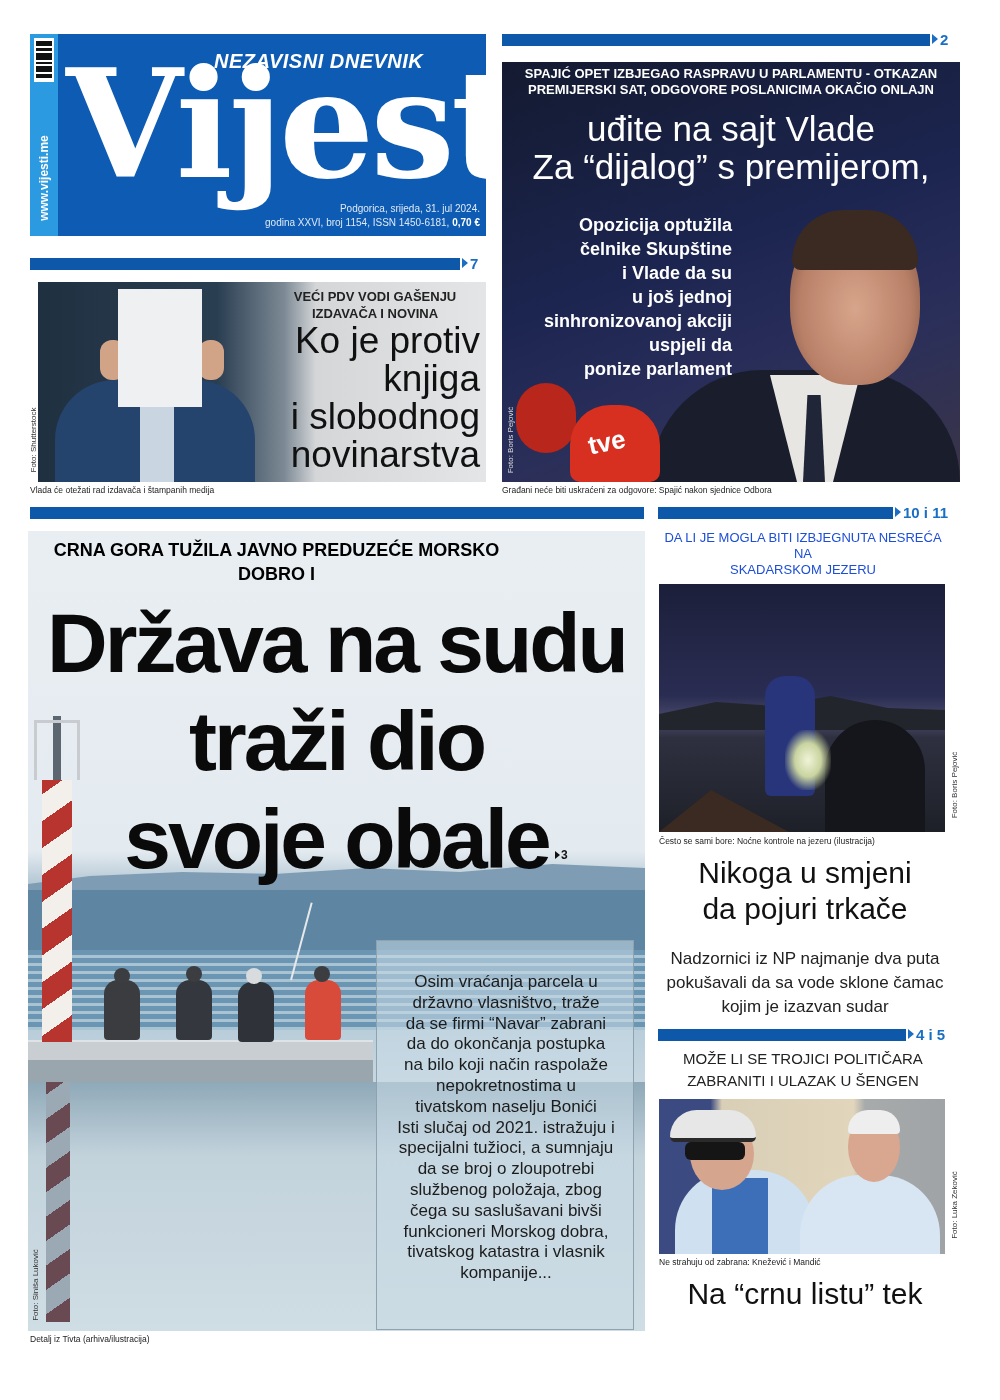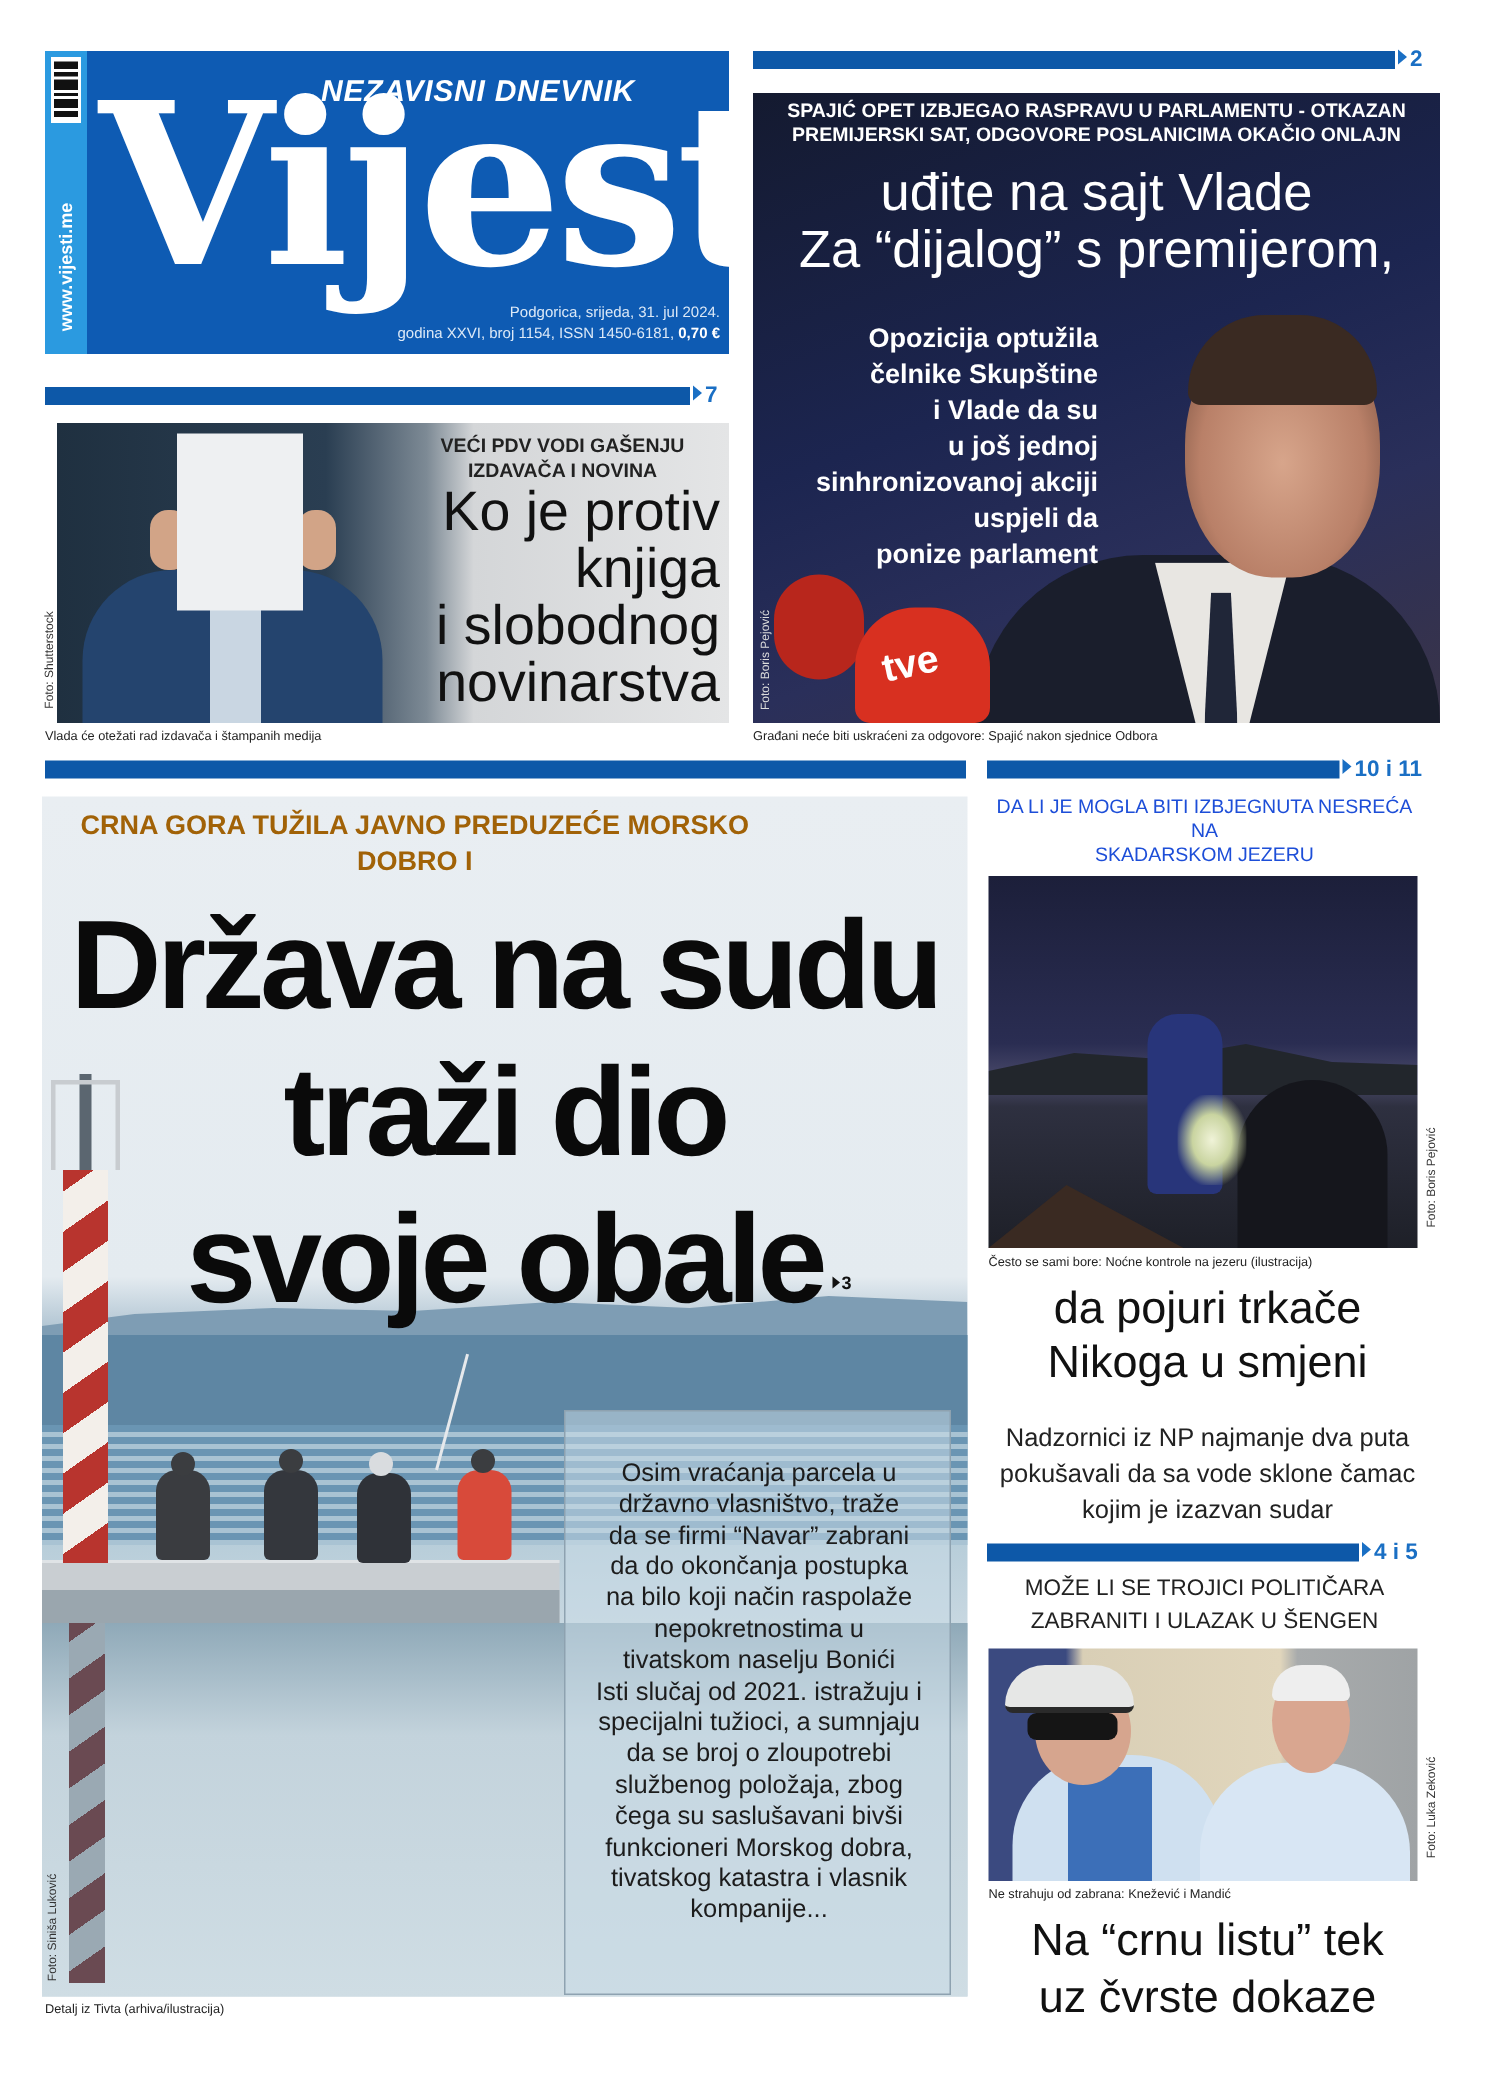--- a/index.html
+++ b/index.html
@@ -58,21 +58,21 @@
   .pier-front { left: 28px; top: 1060px; width: 345px; height: 22px; background: #9aa6ae; }
   .reflect { left: 28px; top: 1082px; width: 617px; height: 249px; background: linear-gradient(180deg, #8fa9b8 0%, #c3d3dc 30%, #cfdde4 100%); }
   .lighthouse { left: 42px; top: 780px; width: 30px; height: 262px; background: repeating-linear-gradient(-35deg, #b8342e 0 22px, #f3efea 22px 44px); }
   .lh-top { left: 34px; top: 720px; width: 46px; height: 60px; border: 3px solid #c8ccd0; border-bottom: none; }
   .lh-post { left: 53px; top: 716px; width: 8px; height: 66px; background: #5b6670; }
   .lh-refl { left: 46px; top: 1082px; width: 24px; height: 240px; background: repeating-linear-gradient(-35deg, #6a4a52 0 20px, #9aa9b3 20px 40px); }
   .fisher { position: absolute; width: 36px; height: 60px; border-radius: 14px 14px 4px 4px; }
   .fisher-head { position: absolute; width: 16px; height: 16px; border-radius: 50%; background: #3b3d40; }
   .rod { position: absolute; width: 2px; background: #e6e9ec; transform-origin: bottom center; }
 
-  .lead-kicker { left: 28px; top: 538px; width: 497px; text-align: center; font-weight: bold; font-size: 18px; line-height: 24px; color: #a16207; }
+  .lead-kicker { left: 28px; top: 538px; width: 497px; text-align: center; font-weight: bold; font-size: 18px; line-height: 24px; color: #000000; }
   .lead-title { left: 28px; top: 594px; width: 617px; text-align: center; font-weight: bold; font-size: 84px; line-height: 98px; color: #0a0a0a; letter-spacing: -3px; }
   .lead-arrow { left: 555px; top: 848px; font-size: 12px; font-weight: bold; color: #111; }
   .lead-arrow .tri { display: inline-block; border-top: 4px solid transparent; border-bottom: 4px solid transparent; border-left: 5px solid #111; margin-right: 1px; }
   .lead-body-box { left: 376px; top: 940px; width: 258px; height: 390px; background: rgba(200, 218, 230, 0.55); border: 1px solid #8ea2b0; }
   .lead-body { left: 380px; top: 972px; width: 252px; text-align: center; font-size: 17px; line-height: 20.8px; color: #1c1c1c; }
 
   
   .rc-kicker1 { left: 658px; top: 530px; width: 290px; text-align: center; font-size: 13px; line-height: 16px; color: #1d4ed8; }
   .rc-img1 { left: 659px; top: 584px; width: 286px; height: 248px; background: linear-gradient(180deg, #1c1f3a 0%, #2a2d52 45%, #4a4a6a 55%, #2e3040 62%, #1e2028 100%); overflow: hidden; }
   .rc-mount { left: 659px; top: 690px; width: 286px; height: 40px; background: #22262c; clip-path: polygon(0 60%, 20% 30%, 40% 40%, 60% 15%, 80% 45%, 100% 50%, 100% 100%, 0 100%); }
@@ -241,22 +241,22 @@
 <div class="abs rc-mount"></div>
 <div class="abs rc-shadow"></div>
 <div class="abs rc-man"></div>
 <div class="abs rc-light"></div>
 <div class="abs rc-boat"></div>
 <div class="vcredit" style="left:947px;top:740px;width:14px;height:90px;color:#333">
     <span>Foto: Boris Pejović</span>
   </div>
 <div class="caption" style="left:659px;top:836px">Često se sami bore: Noćne kontrole na jezeru (ilustracija)</div>
 <div class="abs rc-title1">
+  <div>Nikoga u smjeni</div>
   <div>da pojuri trkače</div>
-  <div>Nikoga u smjeni</div>
 </div>
 <div class="abs rc-deck1">
   <div>Nadzornici iz NP najmanje dva puta</div>
   <div>pokušavali da sa vode sklone čamac</div>
   <div>kojim je izazvan sudar</div>
 </div>
 
 <div class="rule" style="left:658px;top:1029px;width:248px"></div>
 <div class="rule-num" style="left:908px;top:1028px"><span class="tri"></span><span>4 i 5</span></div>
 <div class="abs rc-kicker2">
@@ -271,14 +271,13 @@
 <div class="abs rc-glasses"></div>
 <div class="abs rc-man2"></div>
 <div class="abs rc-head2"></div>
 <div class="abs rc-hair2"></div>
 <div class="vcredit" style="left:947px;top:1160px;width:14px;height:90px;color:#333">
     <span>Foto: Luka Zeković</span>
   </div>
 <div class="caption" style="left:659px;top:1257px">Ne strahuju od zabrana: Knežević i Mandić</div>
 <div class="abs rc-title2">
   <div>Na “crnu listu” tek</div>
-  <div>uz čvrste dokaze</div>
 </div>
 
 </body></html>

